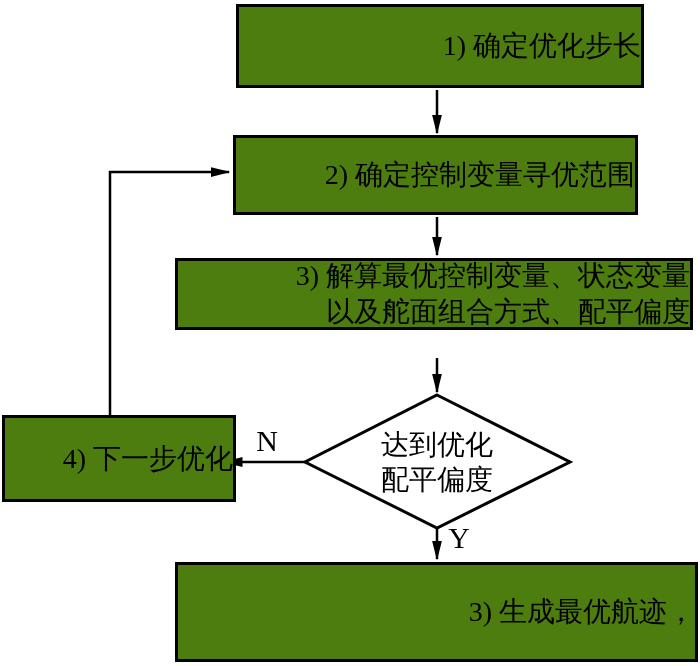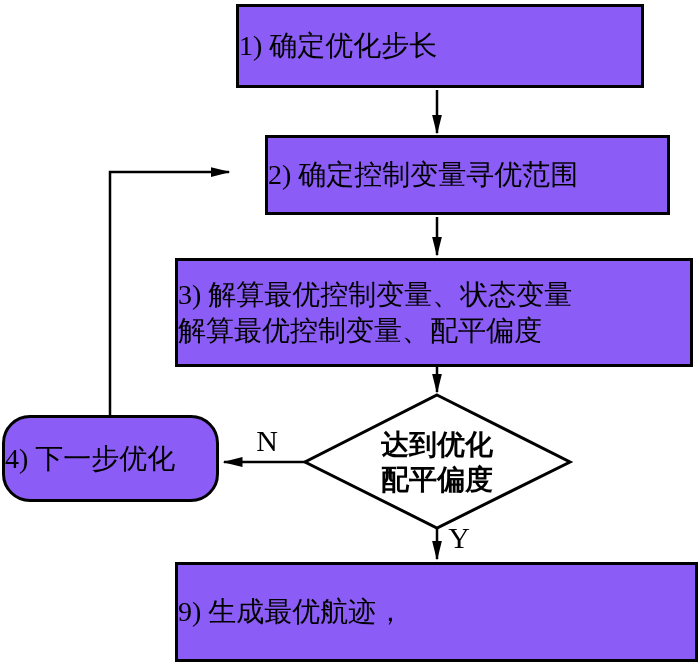--- a/index.html
+++ b/index.html
@@ -20,51 +20,50 @@
     position: absolute;
     left: 0;
     top: 0;
     width: 700px;
     height: 666px;
   }
   .box {
     position: absolute;
     box-sizing: border-box;
     border: 3px solid #000000;
-    background: #8b5cf6;
+    background: #4d7c0f;
     display: flex;
     flex-direction: column;
-    align-items: flex-start;
+    align-items: flex-end;
     justify-content: center;
     text-align: center;
     font-size: 28px;
     line-height: 36px;
     white-space: nowrap;
   }
   .box span { display: block; }
   #box-step1 { left: 236px; top: 4px;   width: 408px; height: 84px; }
-  #box-step2 { left: 233px; top: 135px; width: 405px; height: 80px; margin-left: 32px; }
-  #box-step3 { left: 175px; top: 258px; width: 518px; height: 109px; }
-  #box-step4 { left: 2px;   top: 415px; width: 217px; height: 87px; border-radius: 28px; }
+  #box-step2 { left: 233px; top: 135px; width: 405px; height: 80px; }
+  #box-step3 { left: 175px; top: 258px; width: 518px; height: 72px; }
+  #box-step4 { left: 2px;   top: 415px; width: 234px; height: 87px; }
   #box-step5 { left: 175px; top: 562px; width: 523px; height: 100px; }
   .diamond-text {
     position: absolute;
     left: 337px;
     top: 426px;
     width: 200px;
     height: 71px;
     display: flex;
     flex-direction: column;
     align-items: center;
     justify-content: center;
     text-align: center;
     font-size: 28px;
     line-height: 35px;
     white-space: nowrap;
-    font-weight: bold;
   }
   .branch-label {
     position: absolute;
     font-size: 30px;
     line-height: 30px;
     width: 34px;
     text-align: center;
   }
   #label-no  { left: 250px; top: 426px; }
   #label-yes { left: 442px; top: 523px; }
@@ -99,29 +98,29 @@
   <div class="box" id="box-step1">
     <span>1) 确定优化步长</span>
   </div>
 
   <div class="box" id="box-step2">
     <span>2) 确定控制变量寻优范围</span>
   </div>
 
   <div class="box" id="box-step3">
     <span>3) 解算最优控制变量、状态变量</span>
-    <span>解算最优控制变量、配平偏度</span>
+    <span>以及舵面组合方式、配平偏度</span>
   </div>
 
   <div class="box" id="box-step4">
     <span>4) 下一步优化</span>
   </div>
 
   <div class="box" id="box-step5">
-    <span>9) 生成最优航迹，</span>
+    <span>3) 生成最优航迹，</span>
   </div>
 
   <div class="diamond-text">
     <span>达到优化</span>
     <span>配平偏度</span>
   </div>
 
   <div class="branch-label" id="label-no">N</div>
 
   <div class="branch-label" id="label-yes">Y</div>

